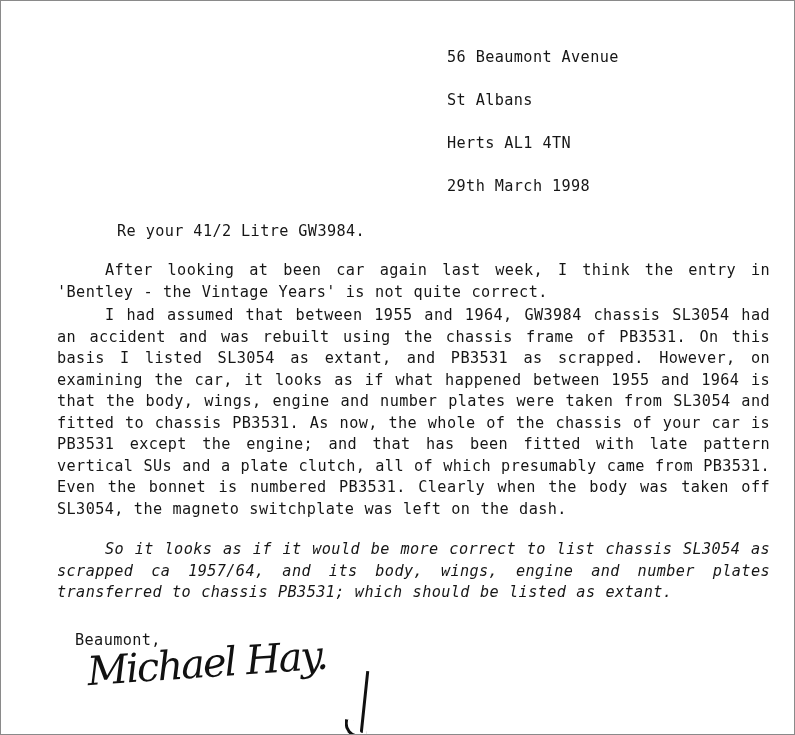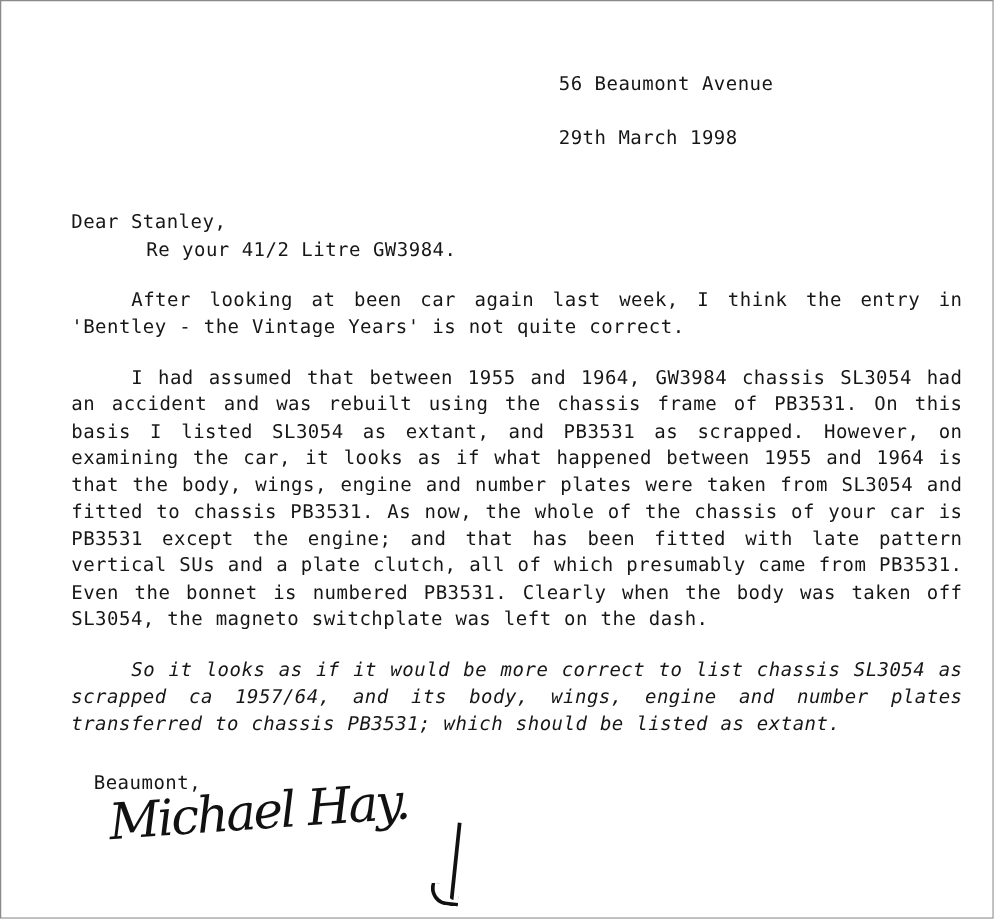--- a/index.html
+++ b/index.html
@@ -15,21 +15,21 @@
     width: 795px;
     height: 735px;
     background: #ffffff;
     border: 1px solid #8a8a8a;
     box-sizing: border-box;
     overflow: hidden;
   }
   .letter {
     position: absolute;
     left: 0;
-    top: 16px;
+    top: 6px;
     width: 795px;
     height: 528px;
     box-sizing: border-box;
     padding: 18px 26px 10px 56px;
     color: #161616;
     font-family: "DejaVu Sans Mono", monospace;
     font-size: 15.2px;
     line-height: 21.5px;
     letter-spacing: 0.4px;
   }
@@ -50,21 +50,21 @@
     margin-left: 60px;
     white-space: pre;
   }
   .para {
     margin-top: 18px;
     text-align: justify;
     text-indent: 48px;
     white-space: pre-wrap;
     word-spacing: 0.5px;
   }
-  .para.p2 { margin-top: 19px; }
+  .para.p2 { margin-top: 2px; }
   .para.p3 { margin-top: 19px; font-style: italic; }
   .closing {
     margin-top: 26px;
     margin-left: 18px;
     white-space: pre;
   }
   .signature-area {
     position: relative;
     height: 62px;
     margin-left: 18px;
@@ -104,24 +104,25 @@
   }
 </style>
 </head>
 <body>
 
 <div class="page">
   <div class="letter">
 
     <div class="address-block">
       <span class="addr-line">56 Beaumont Avenue</span>
+      <span class="addr-line">St Albans</span>
+      <span class="addr-line">Herts AL1 4TN</span>
       <span class="addr-line">29th March 1998</span>
     </div>
 
-    <div class="salutation">Dear Stanley,</div>
 
     <div class="subject">Re your 41/2 Litre GW3984.</div>
 
     <div class="para p1">After looking at been car again last week, I think the entry in 'Bentley - the Vintage Years' is not quite correct.</div>
     <div class="para p2">I had assumed that between 1955 and 1964, GW3984 chassis SL3054 had an accident and was rebuilt using the chassis frame of PB3531. On this basis I listed SL3054 as extant, and PB3531 as scrapped. However, on examining the car, it looks as if what happened between 1955 and 1964 is that the body, wings, engine and number plates were taken from SL3054 and fitted to chassis PB3531. As now, the whole of the chassis of your car is PB3531 except the engine; and that has been fitted with late pattern vertical SUs and a plate clutch, all of which presumably came from PB3531. Even the bonnet is numbered PB3531. Clearly when the body was taken off SL3054, the magneto switchplate was left on the dash.</div>
     <div class="para p3">So it looks as if it would be more correct to list chassis SL3054 as scrapped ca 1957/64, and its body, wings, engine and number plates transferred to chassis PB3531; which should be listed as extant.</div>
 
     <div class="closing">Beaumont,</div>
 
     <div class="signature-area">

